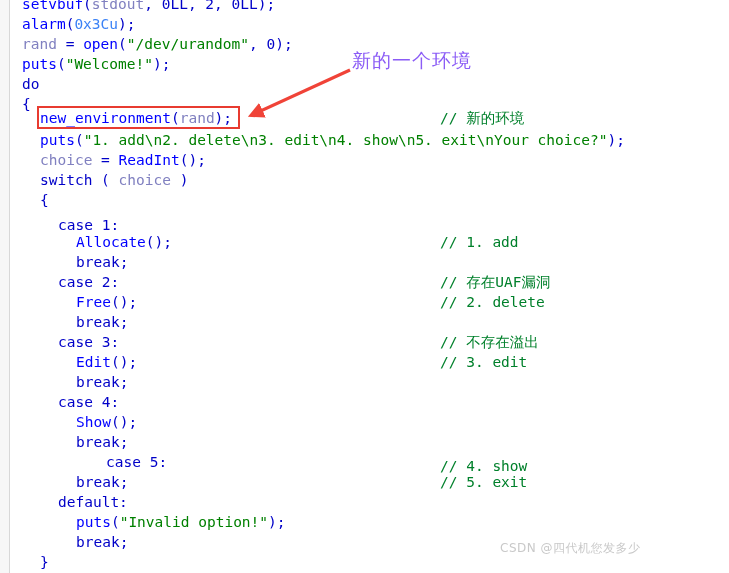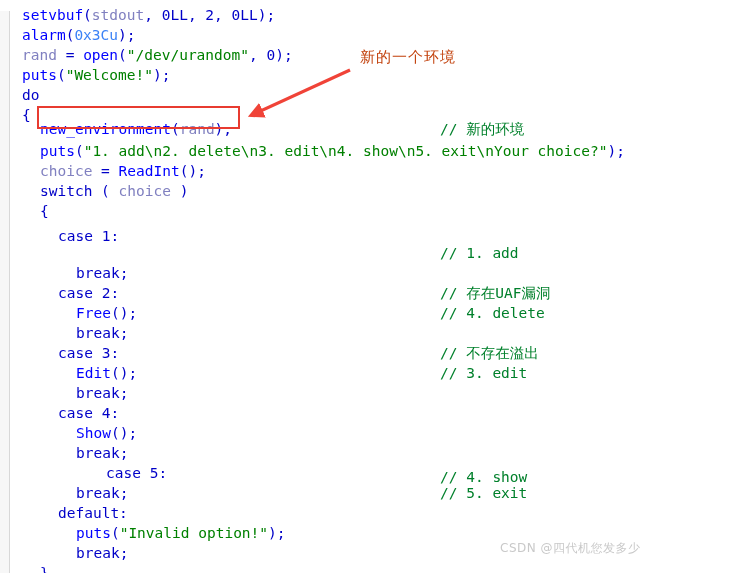--- a/index.html
+++ b/index.html
@@ -11,21 +11,21 @@
     width: 729px;
     height: 573px;
     position: relative;
     overflow: hidden;
     font-family: "DejaVu Sans Mono", "Liberation Mono", monospace;
   }
 
   
   #code-canvas {
     position: absolute;
-    left: 0; top: 11px;
+    left: 0; top: 0;
     width: 729px; height: 442px;
     background: #ffffff;
   }
 
   
   #gutter-rule {
     position: absolute;
     left: 9px;
     top: 0;
     width: 1px;
@@ -86,24 +86,24 @@
 
   
   #annotation-layer {
     position: absolute;
     left: 0; top: 0;
     width: 729px; height: 573px;
     pointer-events: none;
   }
   #annotation-text {
     position: absolute;
-    left: 360px;
+    left: 352px;
     top: 48px;
-    color: #c2410c;
-    font-size: 15px;
+    color: #8b5cf6;
+    font-size: 19px;
     font-family: "DejaVu Sans", "Liberation Sans", sans-serif;
     white-space: nowrap;
     letter-spacing: 1px;
   }
 
   
   #watermark {
     position: absolute;
     left: 500px;
     top: 540px;
@@ -126,24 +126,24 @@
       <div class="code-line" style="top: 34px;"><span class="code-text" style="left: 22px;"><span class="t-var">rand</span><span class="t-kw"> = </span><span class="t-fn">open</span><span class="t-kw">(</span><span class="t-str">"/dev/urandom"</span><span class="t-kw">, 0);</span></span></div>
       <div class="code-line" style="top: 54px;"><span class="code-text" style="left: 22px;"><span class="t-fn">puts</span><span class="t-kw">(</span><span class="t-str">"Welcome!"</span><span class="t-kw">);</span></span></div>
       <div class="code-line" style="top: 74px;"><span class="code-text" style="left: 22px; text-align: center;"><span class="t-plain">do</span></span></div>
       <div class="code-line" style="top: 94px;"><span class="code-text" style="left: 22px;"><span class="t-kw">{</span></span></div>
       <div class="code-line" style="top: 108px; padding-left: 44px;"><span class="code-text" style="left: 40px;"><span class="t-fn">new_environment</span><span class="t-kw">(</span><span class="t-var">rand</span><span class="t-kw">);</span></span><span class="cmt-text" style="left: 440px;">// 新的环境</span></div>
       <div class="code-line" style="top: 130px;"><span class="code-text" style="left: 40px;"><span class="t-fn">puts</span><span class="t-kw">(</span><span class="t-str">"1. add\n2. delete\n3. edit\n4. show\n5. exit\nYour choice?"</span><span class="t-kw">);</span></span></div>
       <div class="code-line" style="top: 150px;"><span class="code-text" style="left: 40px;"><span class="t-var">choice</span><span class="t-kw"> = </span><span class="t-fn">ReadInt</span><span class="t-kw">();</span></span></div>
       <div class="code-line" style="top: 170px;"><span class="code-text" style="left: 40px;"><span class="t-plain">switch</span><span class="t-kw"> ( </span><span class="t-var">choice</span><span class="t-kw"> )</span></span></div>
       <div class="code-line" style="top: 190px;"><span class="code-text" style="left: 40px;"><span class="t-kw">{</span></span></div>
       <div class="code-line" style="top: 215px;"><span class="code-text" style="left: 58px;"><span class="t-plain">case 1:</span></span></div>
-      <div class="code-line" style="top: 232px;"><span class="cmt-text" style="left: 440px;">// 1. add</span></div>
+      <div class="code-line" style="top: 232px;"><span class="code-text" style="left: 76px;"><span class="t-fn">Allocate</span><span class="t-kw">();</span></span><span class="cmt-text" style="left: 440px;">// 1. add</span></div>
       <div class="code-line" style="top: 252px;"><span class="code-text" style="left: 76px;"><span class="t-plain">break;</span></span></div>
       <div class="code-line" style="top: 272px;"><span class="code-text" style="left: 58px;"><span class="t-plain">case 2:</span></span><span class="cmt-text" style="left: 440px;">// 存在UAF漏洞</span></div>
-      <div class="code-line" style="top: 292px;"><span class="code-text" style="left: 76px;"><span class="t-fn">Free</span><span class="t-kw">();</span></span><span class="cmt-text" style="left: 440px;">// 4. delete</span></div>
+      <div class="code-line" style="top: 292px;"><span class="code-text" style="left: 76px;"><span class="t-fn">Free</span><span class="t-kw">();</span></span><span class="cmt-text" style="left: 440px;">// 2. delete</span></div>
       <div class="code-line" style="top: 312px;"><span class="code-text" style="left: 76px;"><span class="t-plain">break;</span></span></div>
       <div class="code-line" style="top: 332px;"><span class="code-text" style="left: 58px;"><span class="t-plain">case 3:</span></span><span class="cmt-text" style="left: 440px;">// 不存在溢出</span></div>
       <div class="code-line" style="top: 352px;"><span class="code-text" style="left: 76px;"><span class="t-fn">Edit</span><span class="t-kw">();</span></span><span class="cmt-text" style="left: 440px;">// 3. edit</span></div>
       <div class="code-line" style="top: 372px;"><span class="code-text" style="left: 76px;"><span class="t-plain">break;</span></span></div>
       <div class="code-line" style="top: 392px;"><span class="code-text" style="left: 58px;"><span class="t-plain">case 4:</span></span></div>
       <div class="code-line" style="top: 412px;"><span class="code-text" style="left: 76px;"><span class="t-fn">Show</span><span class="t-kw">();</span></span><span class="cmt-text" style="left: 440px; margin-top: 44px;">// 4. show</span></div>
       <div class="code-line" style="top: 432px;"><span class="code-text" style="left: 76px;"><span class="t-plain">break;</span></span></div>
       <div class="code-line" style="top: 452px; margin-left: 48px;"><span class="code-text" style="left: 58px;"><span class="t-plain">case 5:</span></span></div>
       <div class="code-line" style="top: 472px;"><span class="code-text" style="left: 76px;"><span class="t-plain">break;</span></span><span class="cmt-text" style="left: 440px;">// 5. exit</span></div>
       <div class="code-line" style="top: 492px;"><span class="code-text" style="left: 58px;"><span class="t-plain">default:</span></span></div>

